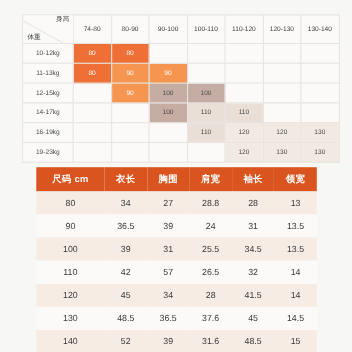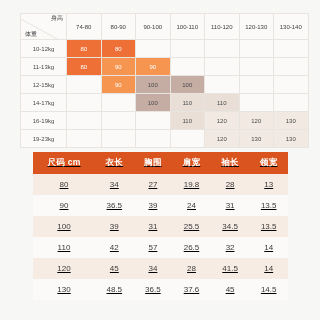--- a/index.html
+++ b/index.html
@@ -92,21 +92,20 @@
   .fill-cream { background: #f2eae2 !important; color: #4a4a4a !important; }
 
   
   #measurement-table {
     position: absolute;
     left: 33px;
     top: 152px;
     width: 255px;
     border-collapse: collapse;
     table-layout: fixed;
-    text-decoration: underline;
   }
   #measurement-table th,
   #measurement-table td {
     padding: 0;
     height: 21px;
     text-align: center;
     vertical-align: middle;
     border: none;
   }
   #measurement-table thead th {
@@ -221,21 +220,21 @@
         <th class="mcol-d">肩宽</th>
         <th class="mcol-d">袖长</th>
         <th class="mcol-d">领宽</th>
       </tr>
   </thead>
   <tbody>
       <tr class="striped">
         <td class="mcol-size">80</td>
         <td class="mcol-d">34</td>
         <td class="mcol-d">27</td>
-        <td class="mcol-d">19.8</td>
+        <td class="mcol-d">28.8</td>
         <td class="mcol-d">28</td>
         <td class="mcol-d">13</td>
       </tr>
       <tr>
         <td class="mcol-size">90</td>
         <td class="mcol-d">36.5</td>
         <td class="mcol-d">39</td>
         <td class="mcol-d">24</td>
         <td class="mcol-d">31</td>
         <td class="mcol-d">13.5</td>
@@ -265,14 +264,22 @@
         <td class="mcol-d">14</td>
       </tr>
       <tr>
         <td class="mcol-size">130</td>
         <td class="mcol-d">48.5</td>
         <td class="mcol-d">36.5</td>
         <td class="mcol-d">37.6</td>
         <td class="mcol-d">45</td>
         <td class="mcol-d">14.5</td>
       </tr>
+      <tr class="striped">
+        <td class="mcol-size">140</td>
+        <td class="mcol-d">52</td>
+        <td class="mcol-d">39</td>
+        <td class="mcol-d">31.6</td>
+        <td class="mcol-d">48.5</td>
+        <td class="mcol-d">15</td>
+      </tr>
     </tbody>
 </table>
 
 </body></html>

